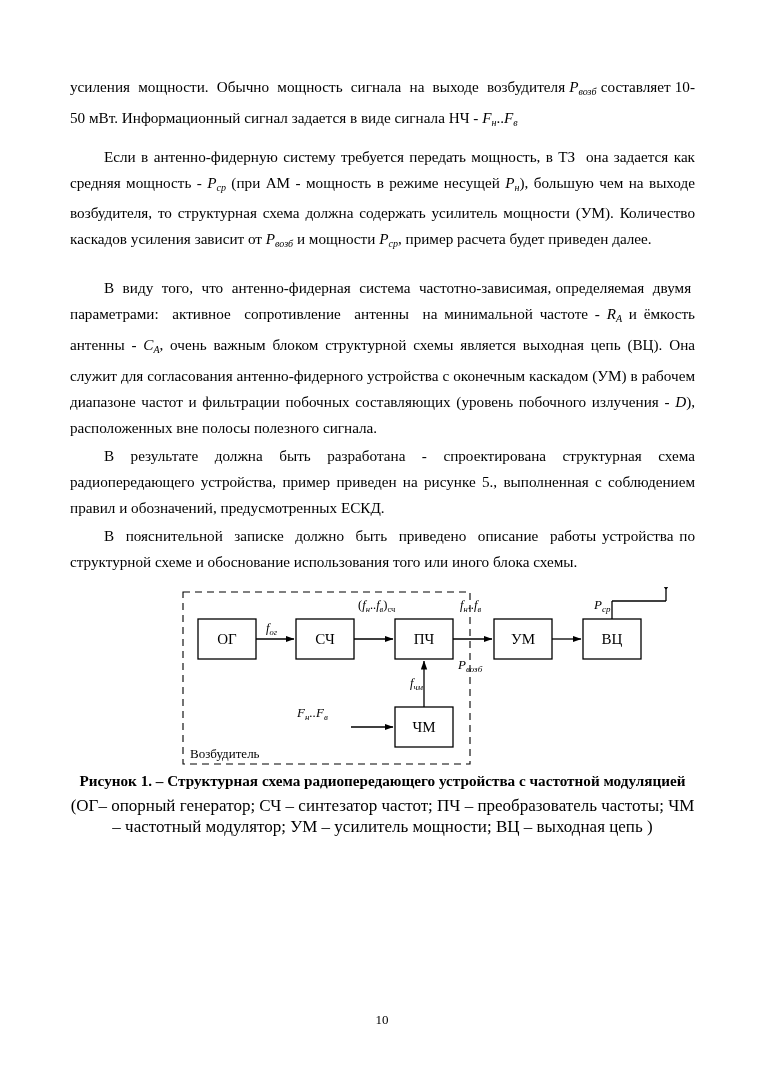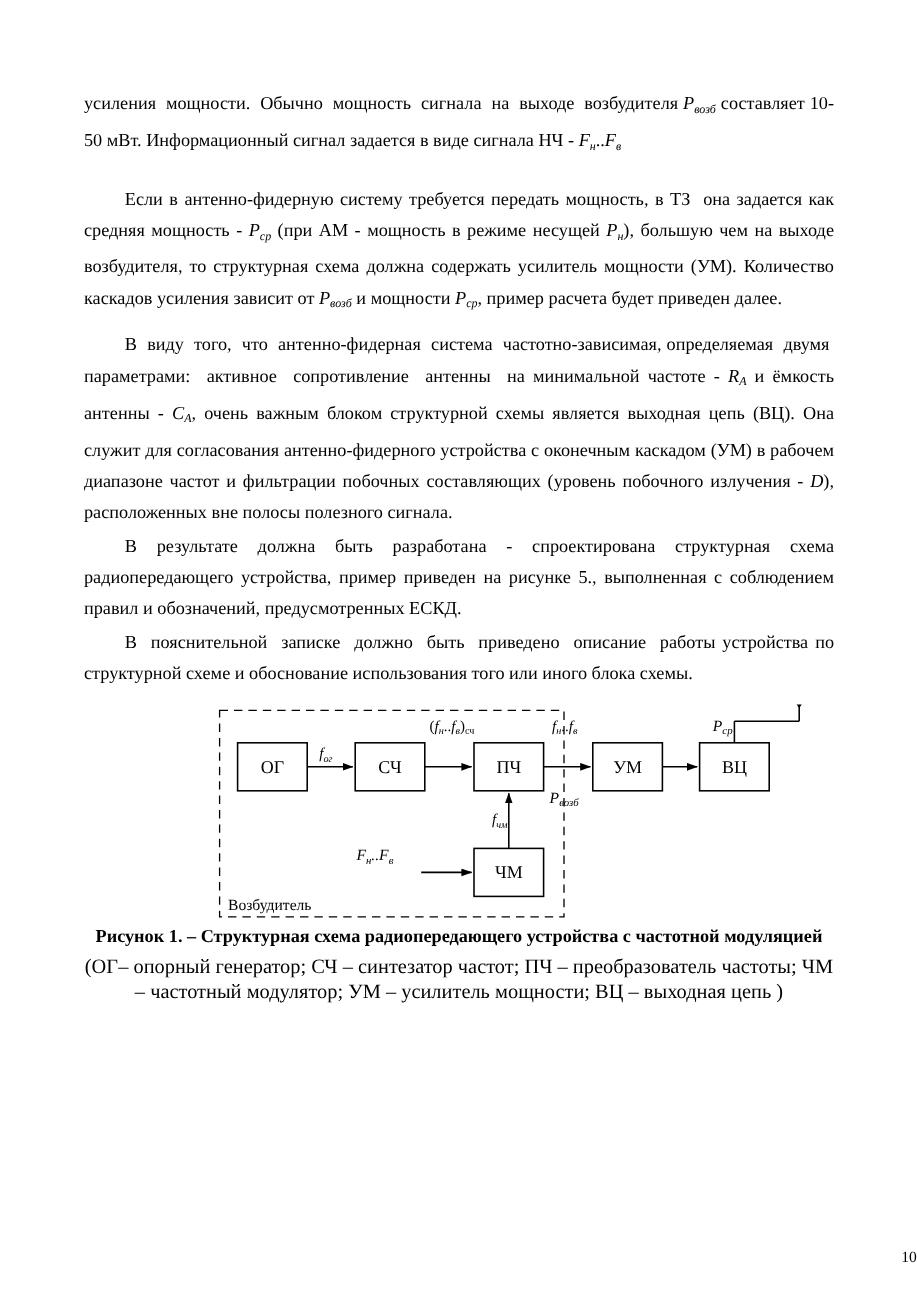--- a/index.html
+++ b/index.html
@@ -83,53 +83,52 @@
     font-size: 17px;
     line-height: 21px;
     margin-top: 4px;
   }
 
   .page-number {
     position: absolute;
     left: 0;
     top: 1000px;
     width: 764px;
-    text-align: right;
+    text-align: center;
     font-size: 13px;
-    margin-top: 28px;
   }
 </style>
 </head>
 <body>
 
 <div class="page">
 
   <div class="text-col">
 
     <p class="para">
       усиления&nbsp; мощности.&nbsp; Обычно&nbsp; мощность&nbsp; сигнала&nbsp; на&nbsp; выходе&nbsp; возбудителя
       <span class="mathvar">P<sub>возб</sub></span>
       составляет 10-50 мВт. Информационный сигнал задается в виде сигнала
       НЧ&nbsp;-&nbsp;<span class="mathvar">F<sub>н</sub></span>..<span class="mathvar">F<sub>в</sub></span>
     </p>
 
-    <p class="para indent" style="margin-top:18px;">
+    <p class="para indent" style="margin-top:8px;">
       Если в антенно-фидерную систему требуется передать мощность, в ТЗ&nbsp; она
       задается как средняя мощность -
       <span class="mathvar">P<sub>ср</sub></span>
       (при АМ - мощность в режиме несущей
       <span class="mathvar">P<sub>н</sub></span>),
       большую чем на выходе возбудителя, то структурная схема должна
       содержать усилитель мощности (УМ). Количество каскадов усиления зависит
       от <span class="mathvar">P<sub>возб</sub></span>
       и мощности <span class="mathvar">P<sub>ср</sub></span>,
       пример расчета будет приведен далее.
     </p>
 
-    <p class="para indent" style="margin-top:8px;">
+    <p class="para indent" style="margin-top:18px;">
       В&nbsp; виду&nbsp; того,&nbsp; что&nbsp; антенно-фидерная&nbsp; система&nbsp; частотно-зависимая,
       определяемая&nbsp; двумя&nbsp; параметрами:&nbsp; активное&nbsp; сопротивление&nbsp; антенны&nbsp; на
       минимальной частоте -
       <span class="mathvar">R<sub class="up">А</sub></span>
       и ёмкость антенны -
       <span class="mathvar">C<sub class="up">А</sub></span>,
       очень важным блоком
       структурной схемы является выходная цепь (ВЦ). Она служит для согласования
       антенно-фидерного устройства с оконечным каскадом (УМ) в рабочем
       диапазоне частот и фильтрации побочных составляющих (уровень побочного

